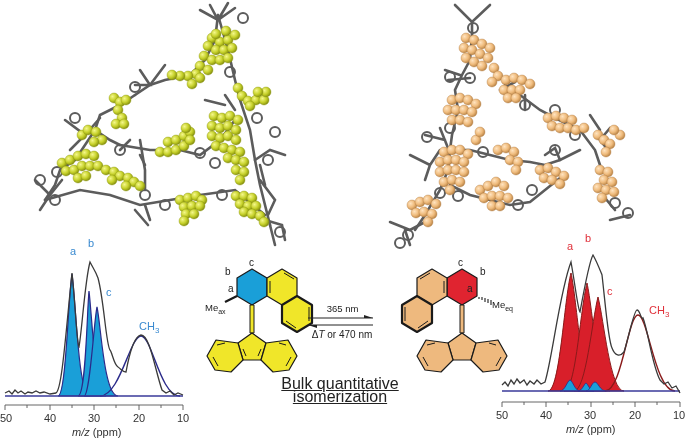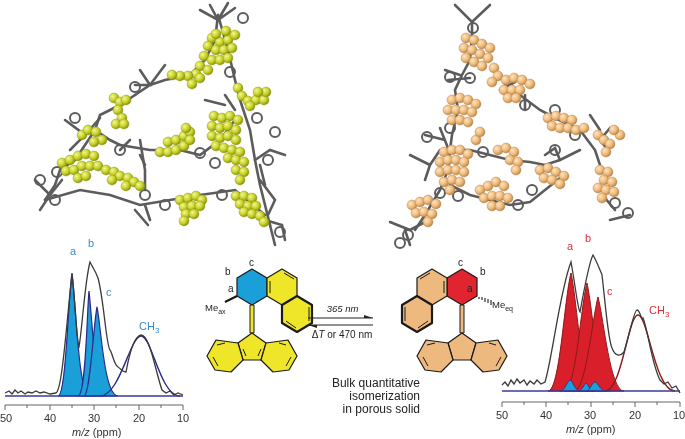--- a/index.html
+++ b/index.html
@@ -1,20 +1,20 @@
 <!DOCTYPE html>
 <html><head>
 <meta charset="utf-8">
 <style>
   html,body{margin:0;padding:0;background:#ffffff;}
   body{width:685px;height:439px;position:relative;overflow:hidden;font-family:"Liberation Sans",sans-serif;}
   .abs{position:absolute;}
   svg{position:absolute;left:0;top:0;}
   .lbl{font-family:"Liberation Sans",sans-serif;}
-  .caption{position:absolute;left:260px;top:377px;width:160px;text-align:right;font-size:12px;line-height:13px;color:#222;}
+  .caption{position:absolute;left:260px;top:377px;width:160px;text-align:center;font-size:16px;line-height:13px;color:#222;text-decoration:underline;}
 </style>
 </head>
 <body>
 
 <svg id="frameworks" width="685" height="439" viewBox="0 0 685 439">
   <defs>
     <radialGradient id="gY" cx="35%" cy="35%" r="65%">
       <stop offset="0%" stop-color="#f4f78a"></stop>
       <stop offset="60%" stop-color="#c6d12a"></stop>
       <stop offset="100%" stop-color="#8c9612"></stop>
@@ -486,19 +486,18 @@
 <div class="abs lbl" style="left:249px;top:257px;font-size:10px;color:#222;">c</div>
 <div class="abs lbl" style="left:225px;top:266px;font-size:10px;color:#222;">b</div>
 <div class="abs lbl" style="left:228px;top:283px;font-size:10px;color:#222;">a</div>
 <div class="abs lbl" style="left:205px;top:302px;font-size:9.5px;color:#222;"><span>Me</span><sub style="font-size:7px;">ax</sub></div>
 
 <div class="abs lbl" style="left:458px;top:257px;font-size:10px;color:#222;">c</div>
 <div class="abs lbl" style="left:480px;top:266px;font-size:10px;color:#222;">b</div>
 <div class="abs lbl" style="left:467px;top:283px;font-size:10px;color:#222;">a</div>
 <div class="abs lbl" style="left:492px;top:299px;font-size:9.5px;color:#222;"><span>Me</span><sub style="font-size:7px;">eq</sub></div>
 
-<div class="abs lbl" style="left:320px;top:303px;width:45px;text-align:center;font-size:9.5px;color:#222;font-style:italic;">365 nm</div>
+<div class="abs lbl" style="left:320px;top:303px;width:45px;text-align:center;font-size:9.5px;color:#222;">365 nm</div>
 <div class="abs lbl" style="left:306px;top:329px;width:72px;text-align:center;font-size:10px;color:#222;"><span>Δ</span><i>T</i><span> or 470 nm</span></div>
 
 <div class="caption">
   <div>Bulk quantitative isomerization</div>
-  <div>in porous solid</div>
 </div>
 
 </body></html>

